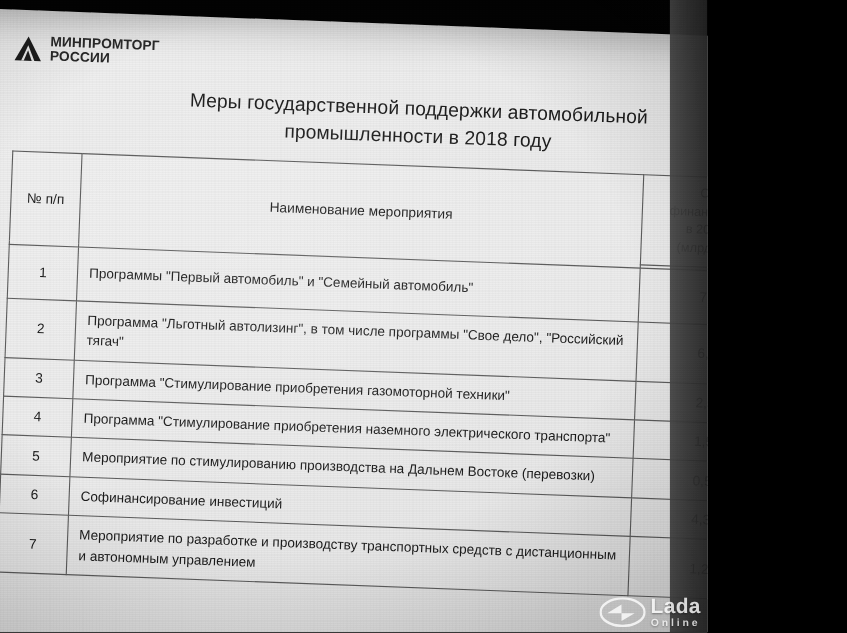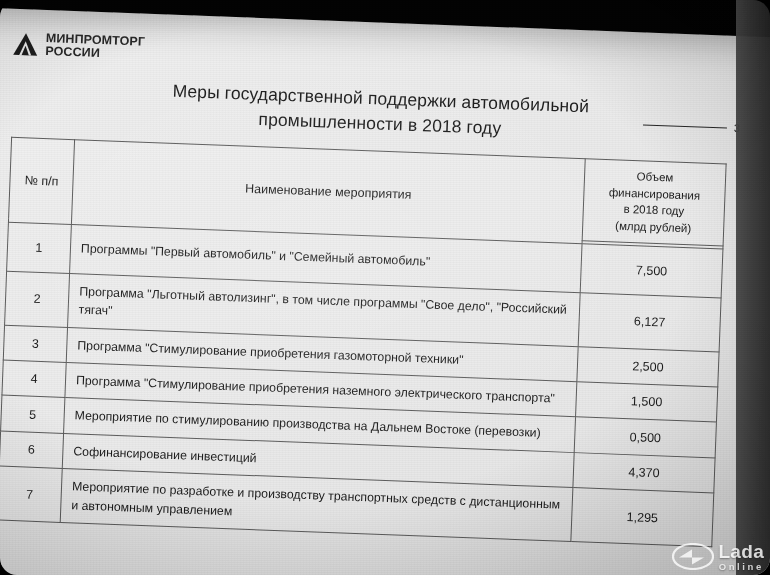--- a/index.html
+++ b/index.html
@@ -1,20 +1,20 @@
 <!DOCTYPE html>
 <html><head>
 <meta charset="utf-8">
 <style>
   html,body{margin:0;padding:0;background:#000;}
   body{width:770px;height:575px;overflow:hidden;
        font-family:"Liberation Sans","DejaVu Sans",sans-serif;}
 
-  #stage{position:relative;width:770px;height:575px;overflow:hidden;
-         background:#0a0a0a;border-radius:17px;}
+  #stage{position:relative;width:643px;height:575px;overflow:hidden;
+         background:#0a0a0a;}
 
   
   .backdrop-dark{position:absolute;inset:0;background:#050505;}
   .backdrop-wall{position:absolute;top:0;right:0;width:34px;height:575px;
        background:linear-gradient(90deg,#4a4a4a 0%,#3a3a3a 45%,#2a2a2a 100%);
        opacity:.95;}
 
   
   .slide{position:absolute;left:-60px;top:6px;width:880px;height:620px;
          background:linear-gradient(160deg,#efeeec 0%,#e9e8e6 38%,#e2e1df 72%,#d9d8d6 100%);

